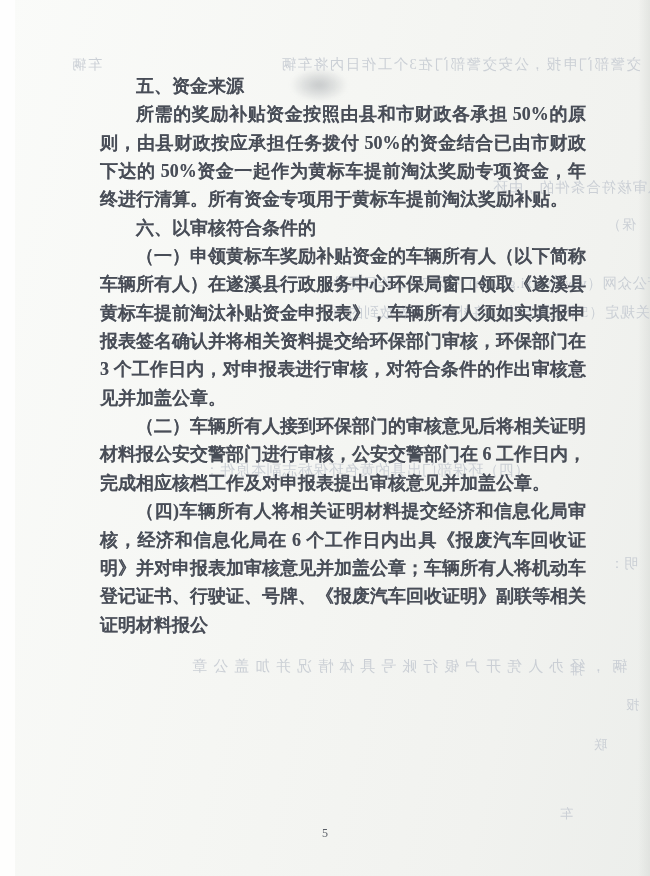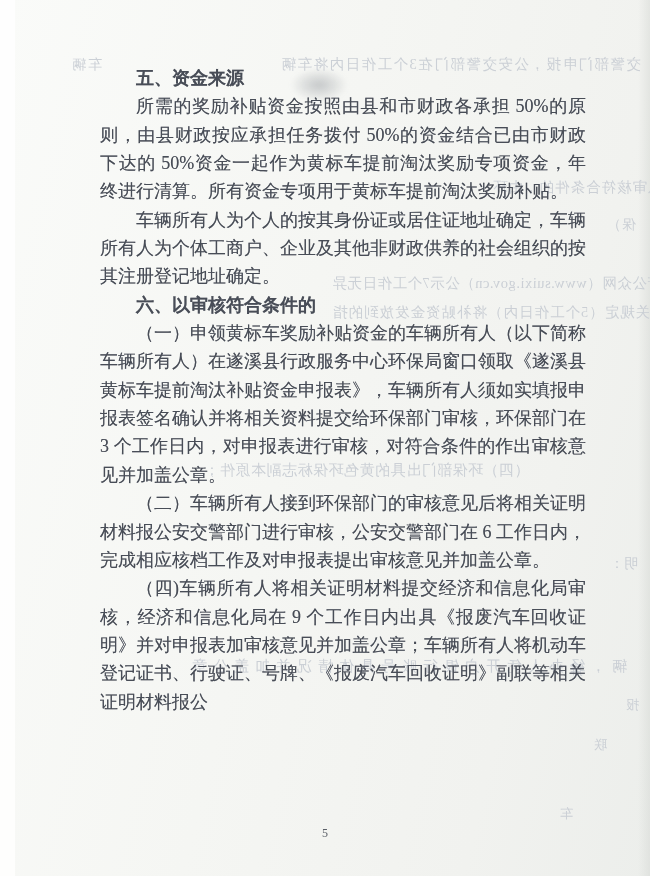--- a/index.html
+++ b/index.html
@@ -19,27 +19,27 @@
   .edge-right {
     position: absolute; right: 0; top: 0; width: 12px; height: 100%;
     background: linear-gradient(to right, rgba(215,218,214,0), rgba(210,213,209,0.45));
   }
   .smudge {
     position: absolute; left: 290px; top: 68px; width: 58px; height: 34px;
     background: radial-gradient(ellipse at center, rgba(120,126,134,0.38) 0%, rgba(120,126,134,0.0) 70%);
     filter: blur(2px);
   }
   .content {
-    position: absolute; left: 100px; top: 64px; width: 486px;
+    position: absolute; left: 100px; top: 72px; width: 486px;
     font-size: 18px; line-height: 28.35px;
     color: #484d57;
     text-align: justify;
     text-shadow: 0 0 0.5px rgba(72,77,87,0.55);
   }
-  .content p { margin: 0; padding: 0; text-indent: 2em; }
+  .content p { margin: 0; padding: 0; text-indent: 2em; font-weight: bold; }
   .content p.heading { font-weight: 600; }
   .bleed-layer { position: absolute; inset: 0; pointer-events: none; }
   .bleed {
     position: absolute;
     color: #c7ccd3;
     opacity: 0.9;
     transform: scaleX(-1);
     white-space: nowrap;
     filter: blur(0.4px);
     font-family: "Liberation Serif", "DejaVu Serif", serif;
@@ -67,20 +67,19 @@
       <span class="bleed" style="left: 610px; top: 555px; font-size: 14px;">明：</span>
       <span class="bleed" style="left: 186px; top: 657px; font-size: 15px; letter-spacing: 6px;">辆，经办人凭开户银行账号具体情况并加盖公章</span>
       <span class="bleed" style="left: 570px; top: 661px; font-size: 13px;">排</span>
       <span class="bleed" style="left: 626px; top: 696px; font-size: 13px;">报</span>
       <span class="bleed" style="left: 594px; top: 736px; font-size: 13px;">联</span>
       <span class="bleed" style="left: 560px; top: 805px; font-size: 13px;">车</span>
     </div>
   <div class="content" id="doc-body">
       <p class="heading">五、资金来源</p>
       <p class="para">所需的奖励补贴资金按照由县和市财政各承担 50%的原则，由县财政按应承担任务拨付 50%的资金结合已由市财政下达的 50%资金一起作为黄标车提前淘汰奖励专项资金，年终进行清算。所有资金专项用于黄标车提前淘汰奖励补贴。</p>
-      <p class="para">车辆所有人为个人的按其身份证或居住证地址确定，车辆所有人为个体工商户、企业及其他非财政供养的社会组织的按其注册登记地址确定。</p>
       <p class="heading">六、以审核符合条件的</p>
       <p class="para">（一）申领黄标车奖励补贴资金的车辆所有人（以下简称车辆所有人）在遂溪县行政服务中心环保局窗口领取《遂溪县黄标车提前淘汰补贴资金申报表》，车辆所有人须如实填报申报表签名确认并将相关资料提交给环保部门审核，环保部门在 3 个工作日内，对申报表进行审核，对符合条件的作出审核意见并加盖公章。</p>
       <p class="para">（二）车辆所有人接到环保部门的审核意见后将相关证明材料报公安交警部门进行审核，公安交警部门在 6 工作日内，完成相应核档工作及对申报表提出审核意见并加盖公章。</p>
-      <p class="para">（四)车辆所有人将相关证明材料提交经济和信息化局审核，经济和信息化局在 9 个工作日内出具《报废汽车回收证明》并对申报表加审核意见并加盖公章；车辆所有人将机动车登记证书、行驶证、号牌、《报废汽车回收证明》副联等相关证明材料报公</p>
+      <p class="para">（四)车辆所有人将相关证明材料提交经济和信息化局审核，经济和信息化局在 6 个工作日内出具《报废汽车回收证明》并对申报表加审核意见并加盖公章；车辆所有人将机动车登记证书、行驶证、号牌、《报废汽车回收证明》副联等相关证明材料报公</p>
     </div>
   <div class="pagenum">5</div>
 </div>
 
 </body></html>

